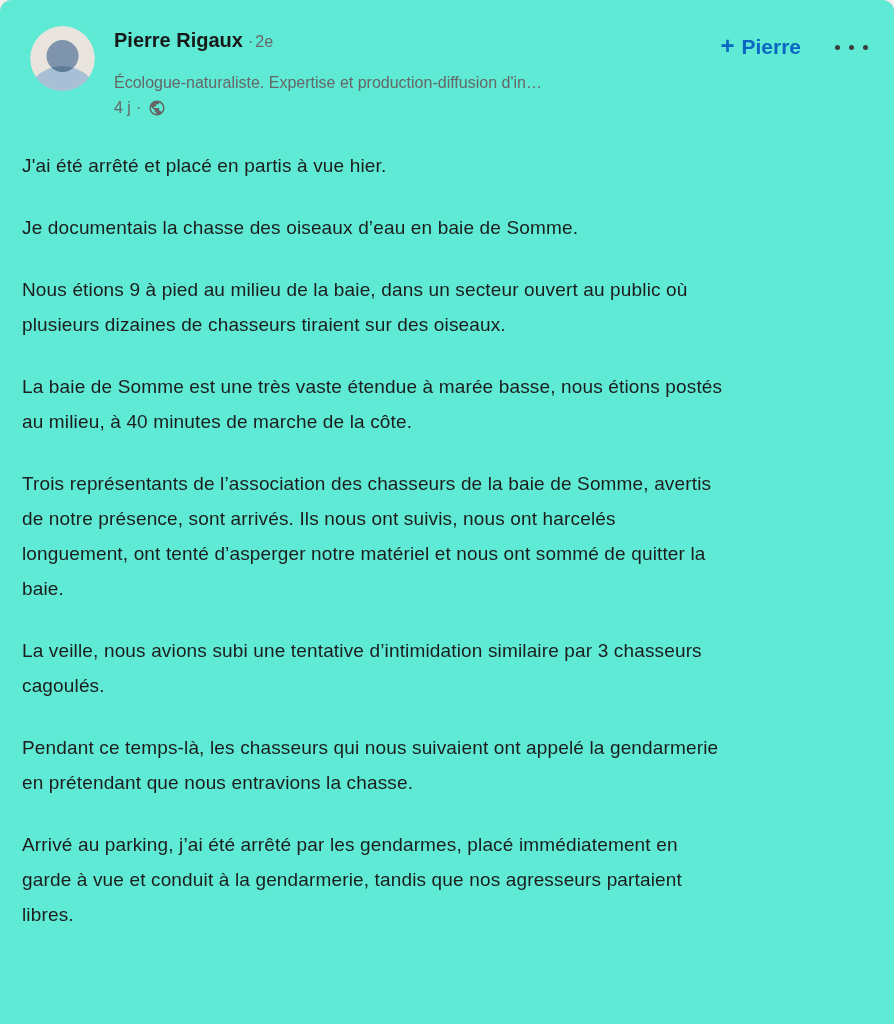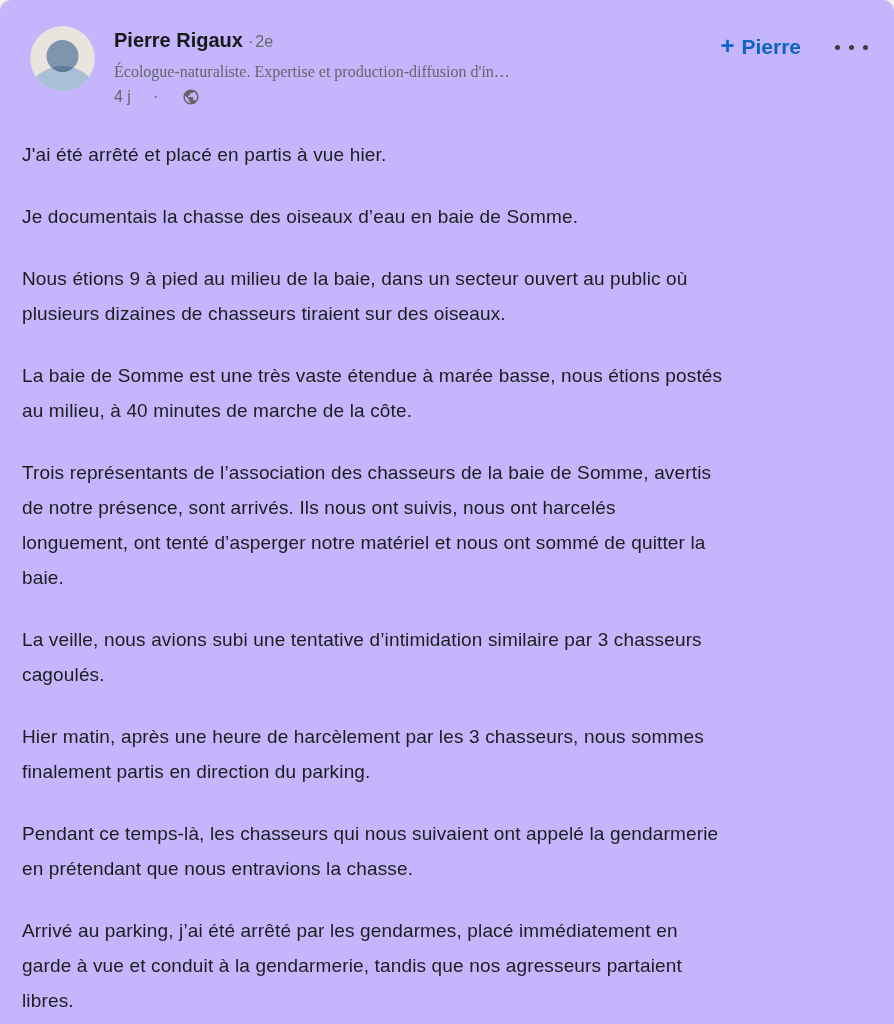--- a/index.html
+++ b/index.html
@@ -4,21 +4,21 @@
 <style>
   * { box-sizing: border-box; margin: 0; padding: 0; }
   html, body {
     font-family: "Liberation Sans", "DejaVu Sans", sans-serif;
     background: #f4f2ee;
     -webkit-font-smoothing: antialiased;
   }
   .card {
     width: 894px;
     height: 1024px;
-    background: #c4b5fd;
+    background: #5eead4;
     border-radius: 12px 12px 0 0;
     overflow: hidden;
     position: relative;
     box-shadow: 0 0 0 1px rgba(0,0,0,0.06);
   }
   
   .post-header {
     display: flex;
     align-items: flex-start;
     padding: 26px 24px 0 30px;
@@ -45,30 +45,29 @@
   }
   .author-name { font-weight: 700; cursor: pointer; }
   .degree-sep { color: #666666; font-size: 16px; margin: 0 2px 0 5px; }
   .degree { color: #666666; font-size: 16px; }
   .headline {
     color: #666666;
     font-size: 16px;
     line-height: 25px;
     white-space: nowrap;
     overflow: hidden;
-    margin-top: 4px;
-    font-family: Liberation Serif, serif;
+    margin-top: 15px;
   }
   .meta-row {
     color: #666666;
     font-size: 16px;
     line-height: 24px;
     display: flex;
     align-items: center;
-    gap: 22px;
+    gap: 5px;
     margin-top: 1px;
   }
   .globe { width: 18px; height: 18px; display: block; margin-left: 2px; }
   .header-actions {
     display: flex;
     align-items: center;
     gap: 28px;
     padding-top: 7px;
     flex: none;
   }
@@ -165,22 +164,20 @@
       <p>Nous étions 9 à pied au milieu de la baie, dans un secteur ouvert au public où
 plusieurs dizaines de chasseurs tiraient sur des oiseaux.</p>
       <p>La baie de Somme est une très vaste étendue à marée basse, nous étions postés
 au milieu, à 40 minutes de marche de la côte.</p>
       <p>Trois représentants de l’association des chasseurs de la baie de Somme, avertis
 de notre présence, sont arrivés. Ils nous ont suivis, nous ont harcelés
 longuement, ont tenté d’asperger notre matériel et nous ont sommé de quitter la
 baie.</p>
       <p>La veille, nous avions subi une tentative d’intimidation similaire par 3 chasseurs
 cagoulés.</p>
-      <p>Hier matin, après une heure de harcèlement par les 3 chasseurs, nous sommes
-finalement partis en direction du parking.</p>
       <p>Pendant ce temps-là, les chasseurs qui nous suivaient ont appelé la gendarmerie
 en prétendant que nous entravions la chasse.</p>
       <p>Arrivé au parking, j’ai été arrêté par les gendarmes, placé immédiatement en
 garde à vue et conduit à la gendarmerie, tandis que nos agresseurs partaient
 libres.</p>
     </div>
 
 </div>
 
 </body></html>

